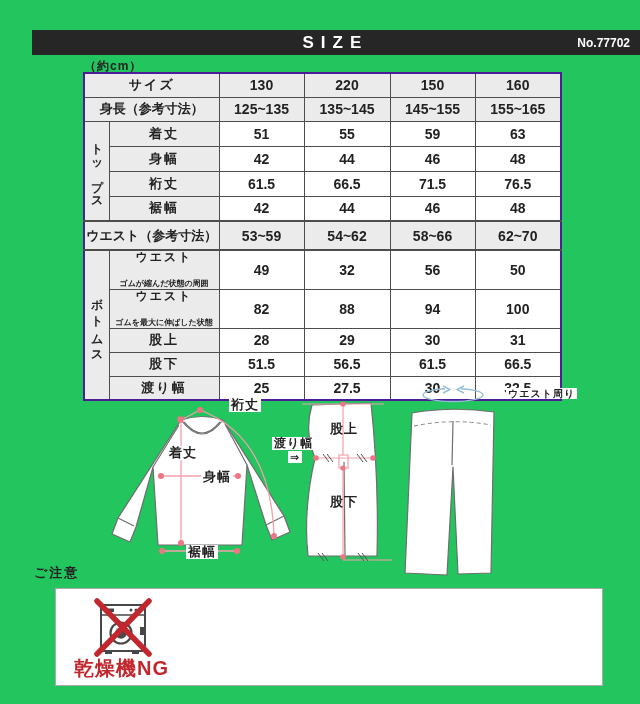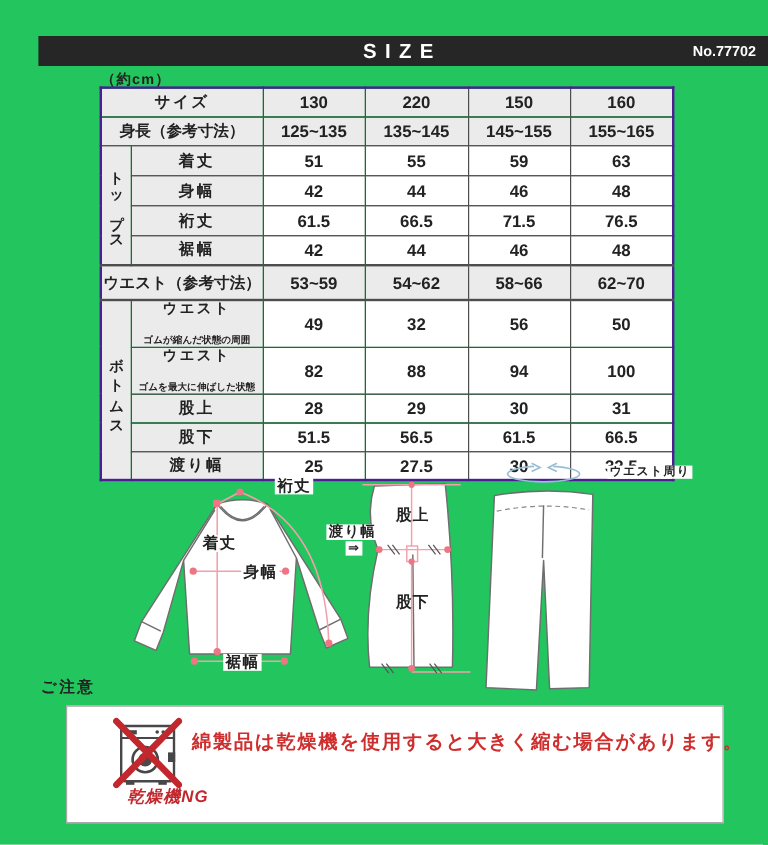--- a/index.html
+++ b/index.html
@@ -29,21 +29,21 @@
   .mainlbl { display:block; font-size:12px; font-weight:700; letter-spacing:2px; line-height:1.1; }
 
   
   .diagram { position:absolute; left:0; top:385px; width:640px; height:205px; }
   .dlabel { position:absolute; font-size:13px; font-weight:700; color:#222; letter-spacing:1px; background:#fff; padding:0 2px; line-height:1.1; }
 
   
   .notice-head { position:absolute; left:34px; top:564px; font-size:13px; font-weight:700; color:#222; letter-spacing:2px; }
   .notice-box { position:absolute; left:55px; top:588px; width:548px; height:98px; border:1px solid #aaa; background:#fff; }
   .dryer-wrap { position:absolute; left:38px; top:8px; width:60px; height:56px; }
-  .dryer-ng { position:absolute; left:18px; top:66px; width:100px; text-align:right; font-size:14px; font-weight:700; color:#c1272d; letter-spacing:1px;font-style:italic; }
+  .dryer-ng { position:absolute; left:18px; top:66px; width:100px; text-align:left; font-size:20px; font-weight:700; color:#c1272d; letter-spacing:1px; }
   .red-line1 { position:absolute; left:104px; top:19px; font-size:16px; font-weight:700; color:#cf2e2e; letter-spacing:1.5px; white-space:nowrap; }
   .red-line2 { position:absolute; left:104px; top:46px; font-size:16px; font-weight:700; color:#cf2e2e; letter-spacing:1.5px; white-space:nowrap; }
   .black-line { position:absolute; left:104px; top:75px; font-size:13px; font-weight:700; color:#222; letter-spacing:0.5px; white-space:nowrap; }
 </style>
 </head>
 <body>
 
 <div class="page">
 
   <div class="hbar">
@@ -248,16 +248,15 @@
         <circle cx="47" cy="13" r="1.5" fill="#474747"></circle>
         <circle cx="27" cy="36" r="10.5" fill="#fff" stroke="#474747" stroke-width="2.2"></circle>
         <circle cx="27" cy="36" r="5.8" fill="#4a4a4a"></circle>
         <rect x="46" y="30" width="6" height="8" fill="#474747"></rect>
         <rect x="11" y="54" width="7" height="3" fill="#474747"></rect>
         <rect x="38" y="54" width="7" height="3" fill="#474747"></rect>
         <path d="M3,4 L55,57 M55,4 L3,57" stroke="#c1272d" stroke-width="5.5" stroke-linecap="round" fill="none"></path>
       </svg>
     </div>
     <div class="dryer-ng">乾燥機NG</div>
-    <div class="red-line1">綿製品は乾燥機を使用すると大きく縮む場合があります。</div>
   </div>
 
 </div>
 
 </body></html>

